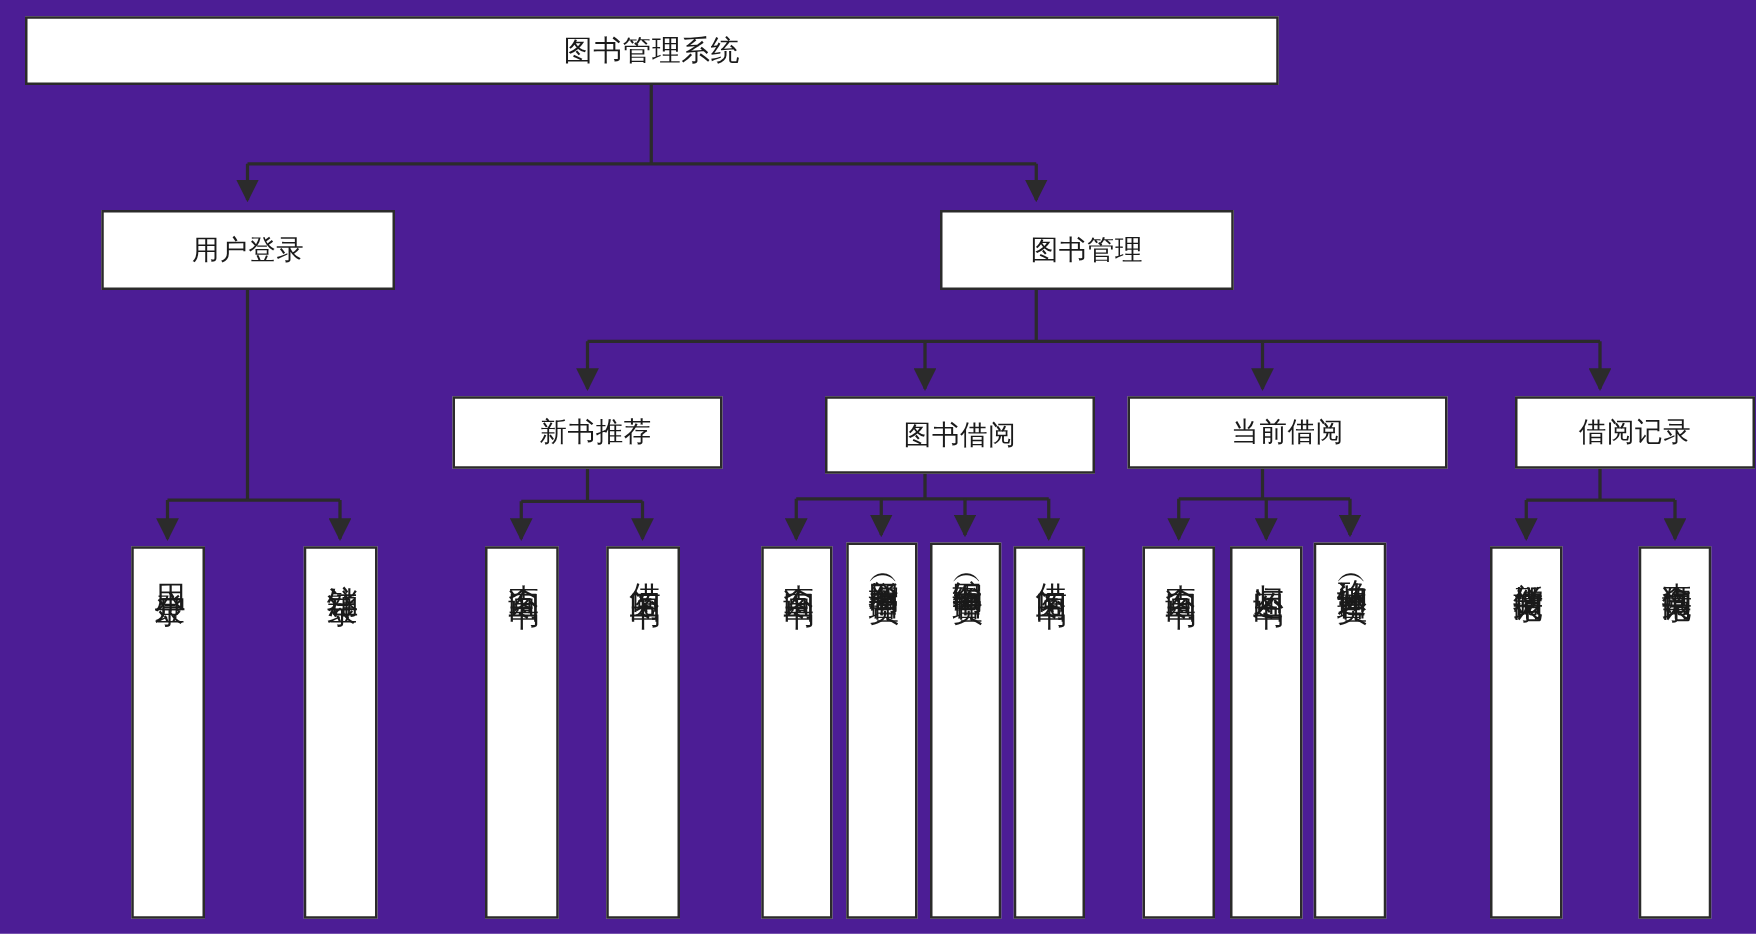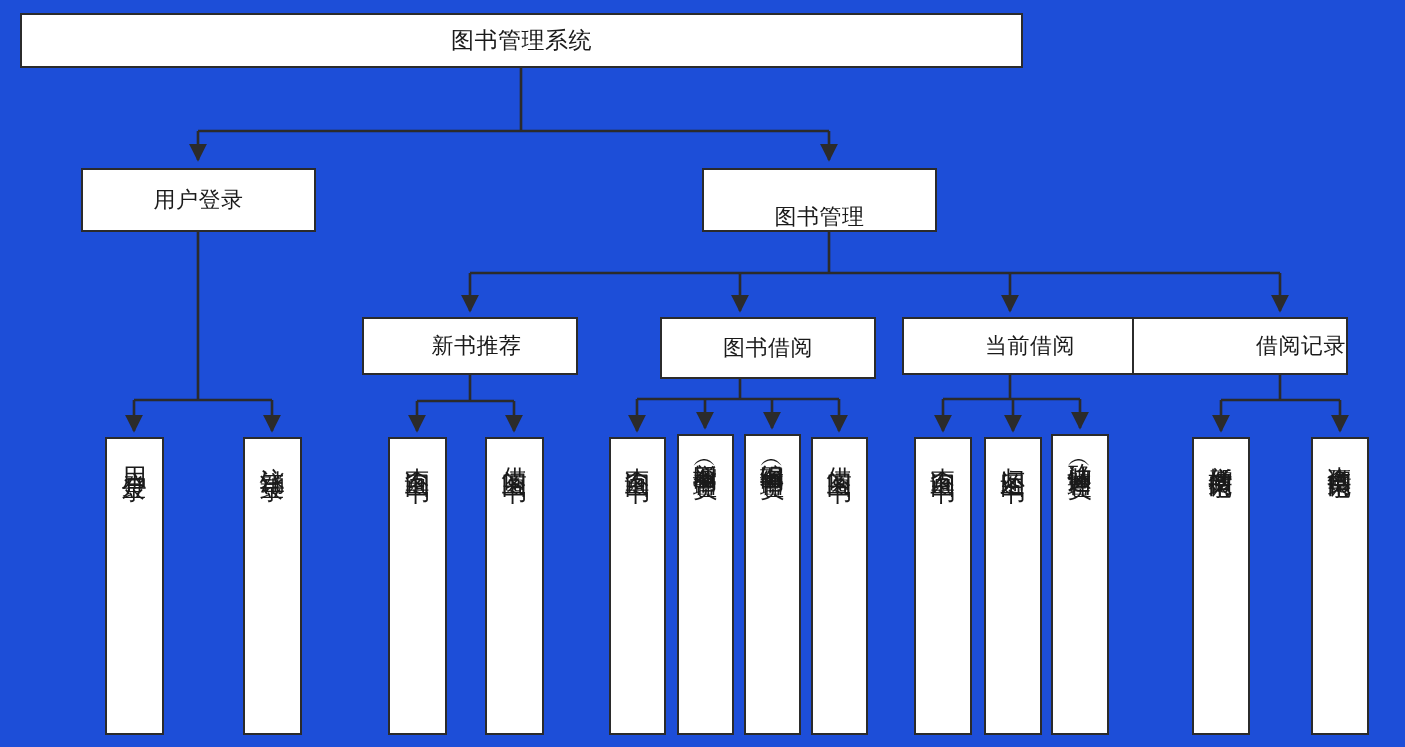--- a/index.html
+++ b/index.html
@@ -11,21 +11,22 @@
   body {
     font-family: "Liberation Sans", "DejaVu Sans", sans-serif;
     width: 1405px;
     height: 747px;
     overflow: hidden;
   }
   #diagram {
     position: relative;
     width: 1405px;
     height: 747px;
-    background: #1d4ed8;
+    background: #4c1d95;
+    font-family: Liberation Serif, serif;
   }
   #edges {
     position: absolute;
     left: 0;
     top: 0;
     width: 1405px;
     height: 747px;
     pointer-events: none;
   }
   .node {
@@ -136,37 +137,37 @@
   </svg>
 
   <div class="node horiz root" style="left:20px; top:13px; width:1003px; height:55px;">
     <span class="label">图书管理系统</span>
   </div>
 
   <div class="node horiz" style="left:81px; top:168px; width:235px; height:64px;">
     <span class="label">用户登录</span>
   </div>
 
-  <div class="node horiz" style="left:702px; top:168px; width:235px; height:64px;align-items:flex-end;">
+  <div class="node horiz" style="left:752px; top:168px; width:235px; height:64px;">
     <span class="label">图书管理</span>
   </div>
 
   <div class="node horiz" style="left:362px; top:317px; width:216px; height:58px;padding-left:13px;">
     <span class="label">新书推荐</span>
   </div>
 
   <div class="node horiz" style="left:660px; top:317px; width:216px; height:62px;">
     <span class="label">图书借阅</span>
   </div>
 
   <div class="node horiz" style="left:902px; top:317px; width:256px; height:58px;">
     <span class="label">当前借阅</span>
   </div>
 
-  <div class="node horiz" style="left:1132px; top:317px; width:216px; height:58px;justify-content:flex-end;">
+  <div class="node horiz" style="left:1212px; top:317px; width:192px; height:58px;">
     <span class="label">借阅记录</span>
   </div>
 
   <div class="node vert" style="left:105px; top:437px; width:59px; height:298px;">
     <span class="label">用户登录</span>
   </div>
 
   <div class="node vert" style="left:243px; top:437px; width:59px; height:298px;">
     <span class="label">注销登录</span>
   </div>

